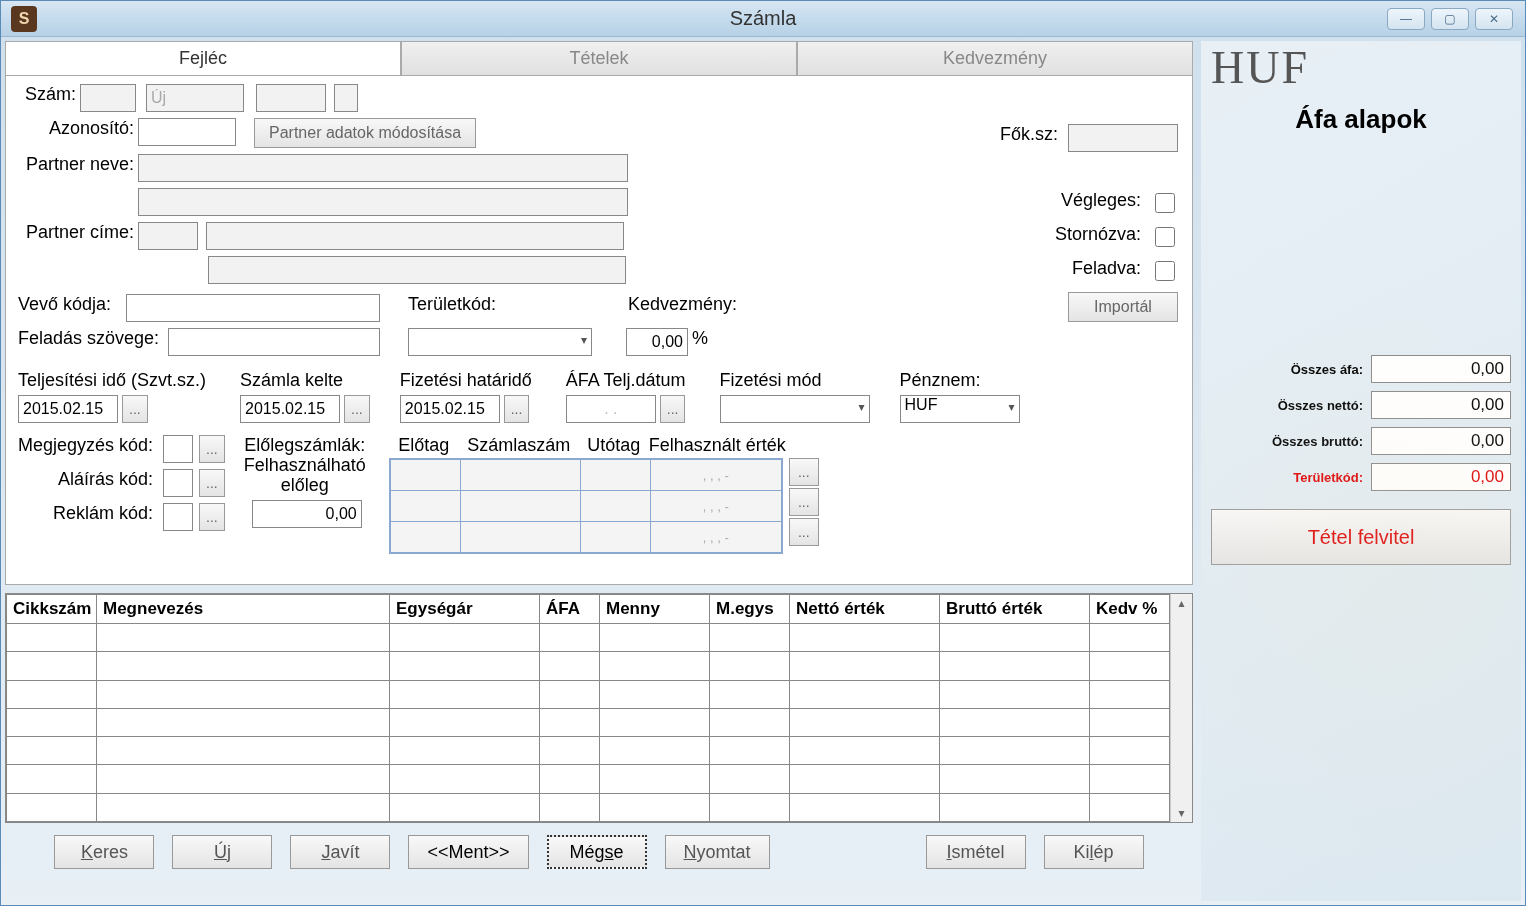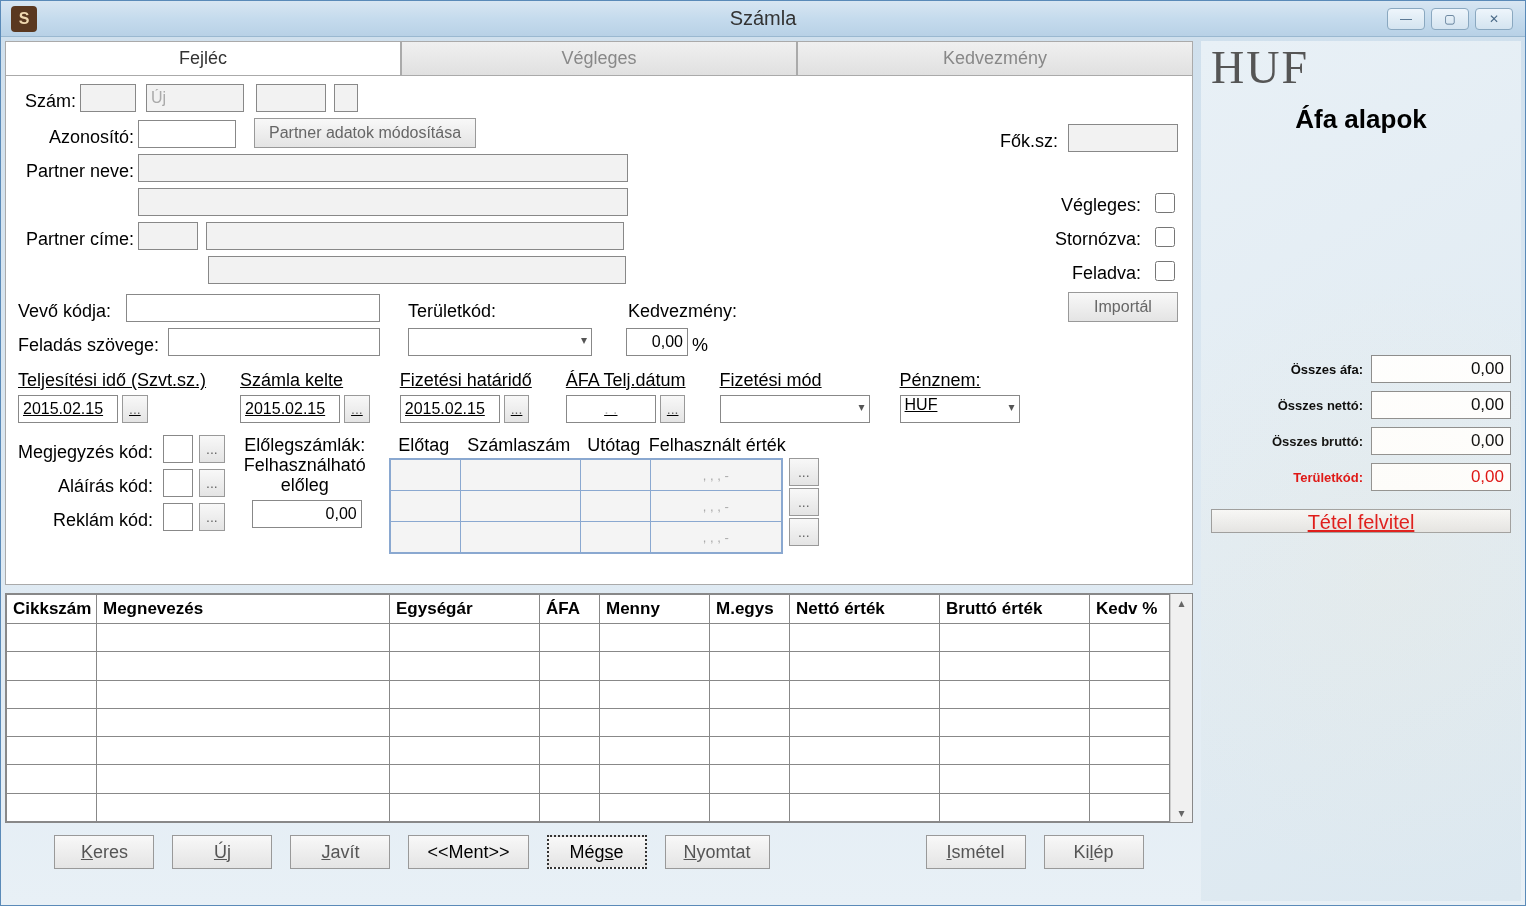--- a/index.html
+++ b/index.html
@@ -9,30 +9,30 @@
 .app-icon { width: 26px; height: 26px; margin-left: 10px; background: #5a3820; border-radius: 4px; display: flex; align-items: center; justify-content: center; color: #f0d8b0; font-weight: bold; font-size: 16px; }
 .title-text { position: absolute; left: 50%; transform: translateX(-50%); font-size: 20px; color: #333; }
 .win-controls { margin-left: auto; display: flex; gap: 6px; margin-right: 12px; }
 .win-btn { width: 38px; height: 22px; border: 1px solid #8aa8c0; border-radius: 4px; background: linear-gradient(to bottom, #eef5fb, #d4e4f0); display: flex; align-items: center; justify-content: center; font-size: 12px; color: #4a6a88; cursor: pointer; }
 .content { flex: 1; display: flex; background: linear-gradient(to bottom, #d0e0ed 0%, #e8f0f6 100%); position: relative; padding: 4px; gap: 8px; overflow: hidden; }
 .left-area { flex: 1; display: flex; flex-direction: column; min-width: 0; }
 .tabs { display: flex; height: 34px; }
 .tab { flex: 1; display: flex; align-items: center; justify-content: center; background: linear-gradient(to bottom, #f0f0f0, #e0e0e0); border: 1px solid #aaa; border-bottom: none; font-size: 18px; color: #888; cursor: pointer; }
 .tab.active { background: #fff; color: #333; font-weight: normal; }
 .tab-panel { background: #fff; border: 1px solid #aaa; padding: 8px 12px; height: 510px; position: relative; }
-.row { display: flex; align-items: flex-end; margin-bottom: 6px; }
+.row { display: flex; align-items: flex-start; margin-bottom: 6px; }
 .lbl { font-size: 18px; color: #000; text-align: right; padding-right: 4px; }
 .inp { height: 28px; border: 1px solid #888; background: #fff; font-size: 16px; padding: 0 4px; }
 .inp.ro { background: #f2f2f2; }
 .btn { height: 30px; border: 1px solid #999; background: linear-gradient(to bottom, #f8f8f8, #e4e4e4); font-size: 16px; color: #666; padding: 0 14px; cursor: pointer; }
 .btn.small { padding: 0 6px; font-size: 14px; height: 28px; }
 .cb { width: 20px; height: 20px; }
 .right-col { position: absolute; right: 14px; top: 48px; display: flex; flex-direction: column; gap: 8px; align-items: flex-end; }
 .right-col .row { gap: 6px; margin: 0; }
-.fields-block { display: flex; flex-wrap: wrap; gap: 36px 30px; margin-top: 14px; text-decoration: underline; }
+.fields-block { display: flex; flex-wrap: wrap; gap: 36px 30px; margin-top: 14px; }
 .fld-group { display: flex; flex-direction: column; gap: 4px; }
 .fld-group .lbl { text-align: left; font-size: 18px; }
 .date-row { display: flex; gap: 4px; align-items: center; }
 .select { height: 28px; border: 1px solid #888; background: #fff; font-size: 16px; padding: 0 20px 0 4px; position: relative; cursor: pointer; }
 .select::after { content: "▾"; position: absolute; right: 4px; top: 4px; font-size: 12px; color: #555; }
 .advance-area { margin-top: 12px; display: flex; gap: 12px; }
 .code-col { display: flex; flex-direction: column; gap: 6px; align-items: flex-end; }
 .code-col .row { gap: 6px; margin: 0; }
 .adv-col { display: flex; flex-direction: column; }
 .adv-headers { display: flex; font-size: 18px; color: #000; margin-bottom: 2px; }
@@ -54,21 +54,21 @@
 .side-panel { width: 320px; background: linear-gradient(150deg, #e8f0f6 0%, #dce8f0 100%); display: flex; flex-direction: column; padding: 0 10px 10px 10px; position: relative; }
 .side-bg { position: absolute; inset: 60px 0 0 0; opacity: 0.18; background: radial-gradient(circle at 60% 60%, #f0e8d0 0%, transparent 60%); pointer-events: none; }
 .huf { font-size: 46px; color: #555; font-family: Georgia, serif; letter-spacing: 2px; }
 .side-title { font-size: 26px; font-weight: bold; text-align: center; margin-top: 10px; }
 .side-rows { margin-top: 220px; display: flex; flex-direction: column; gap: 8px; }
 .side-row { display: flex; align-items: center; justify-content: flex-end; gap: 8px; }
 .side-lbl { font-size: 13px; font-weight: bold; }
 .side-lbl.red { color: #d00; }
 .side-inp { width: 140px; height: 28px; border: 1px solid #888; background: #fff; text-align: right; padding: 0 6px; font-size: 17px; }
 .side-inp.red { color: #d00; }
-.side-btn { margin-top: 10px; height: 24px; background: linear-gradient(to bottom, #f8f8f8, #e4e4e4); border: 1px solid #999; font-size: 20px; color: #d00; text-decoration: underline; cursor: pointer; }
+.side-btn { margin-top: 10px; height: 56px; background: linear-gradient(to bottom, #f8f8f8, #e4e4e4); border: 1px solid #999; font-size: 20px; color: #d00; cursor: pointer; }
 </style>
 </head>
 <body>
 
 <div class="window">
   <div class="titlebar">
     <div class="app-icon">S</div>
     <div class="title-text">Számla</div>
     <div class="win-controls">
       <div class="win-btn">—</div>
@@ -76,21 +76,21 @@
       <div class="win-btn">✕</div>
     </div>
   </div>
 
   <div class="content">
 
     <div class="left-area">
 
       <div class="tabs">
         <div class="tab active">Fejléc</div>
-        <div class="tab">Végleges</div>
+        <div class="tab">Tételek</div>
         <div class="tab">Kedvezmény</div>
       </div>
 
       <div class="tab-panel">
 
         <div class="row">
           <span class="lbl" style="width:62px">Szám:</span>
           <input class="inp ro" style="width: 56px;">
           <span style="width:10px"></span>
           <input class="inp ro" style="width: 98px; color: rgb(170, 170, 170);" value="Új">

